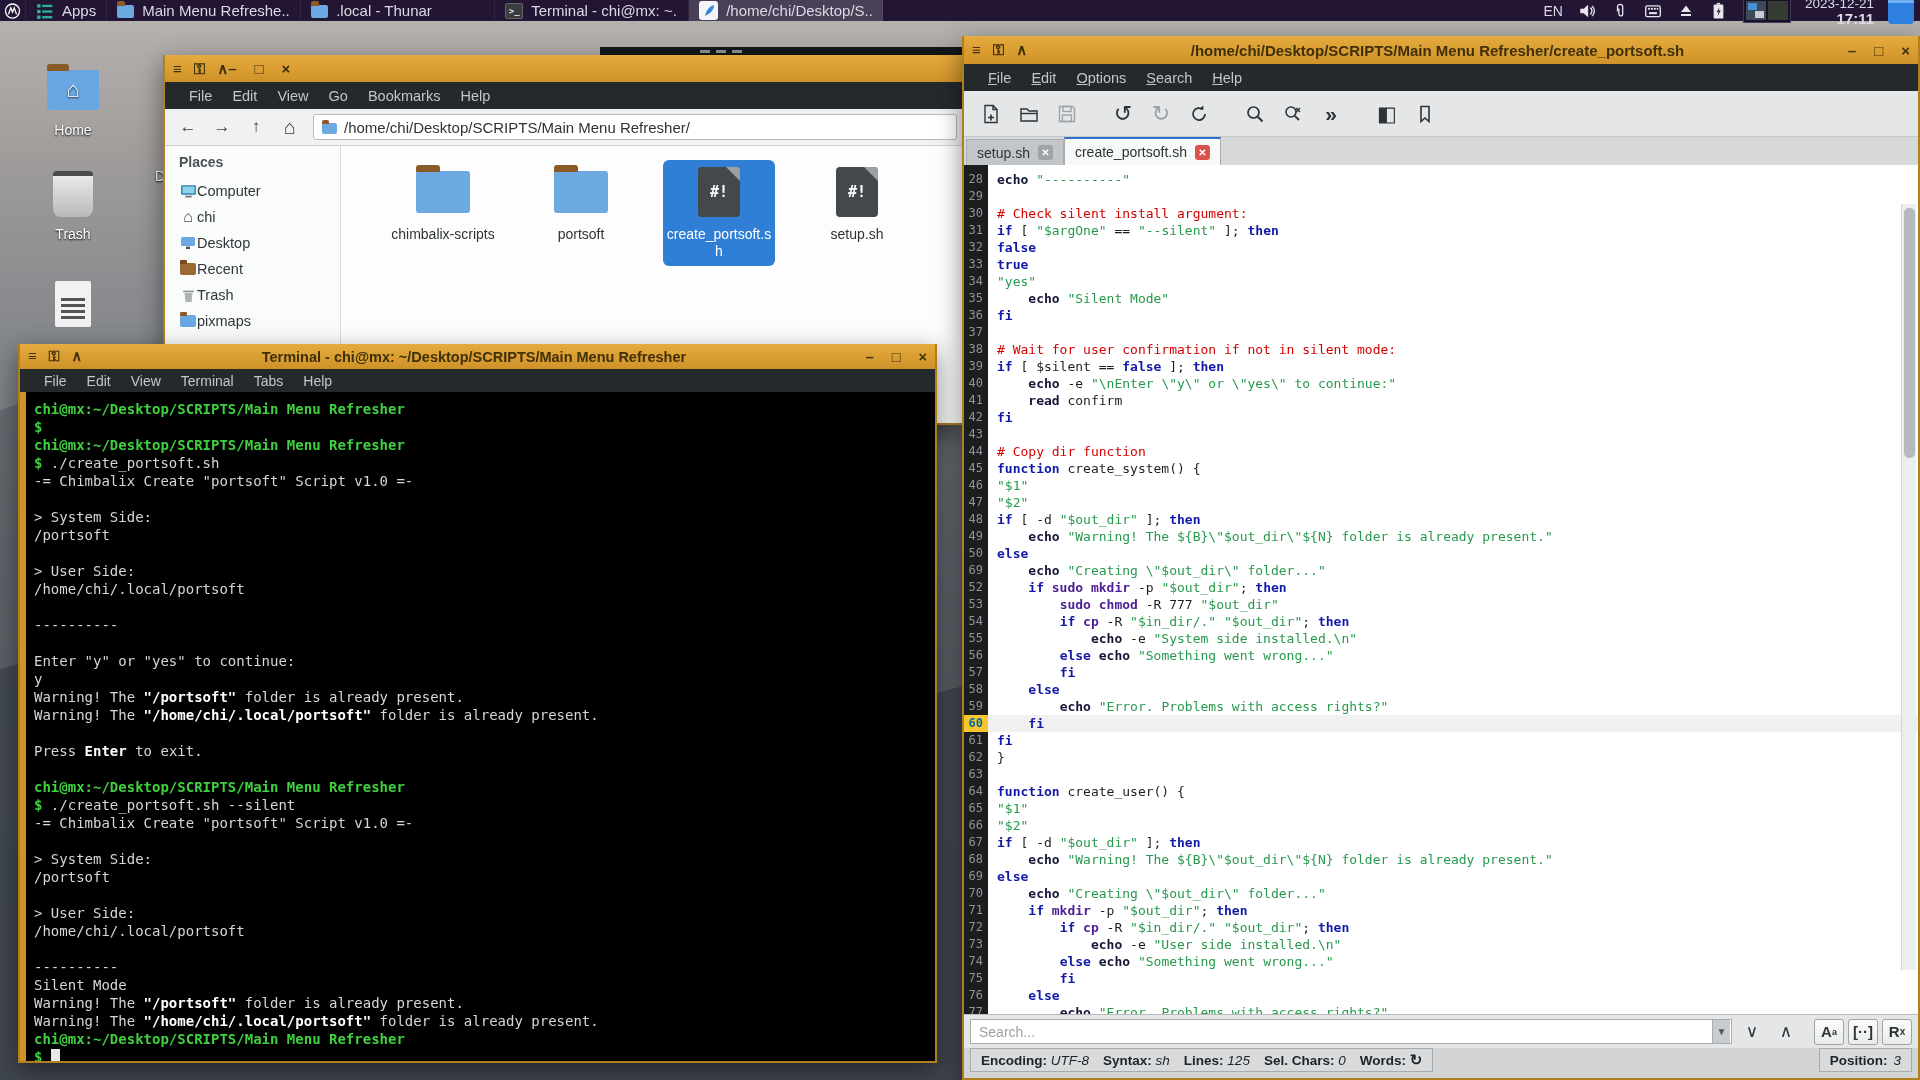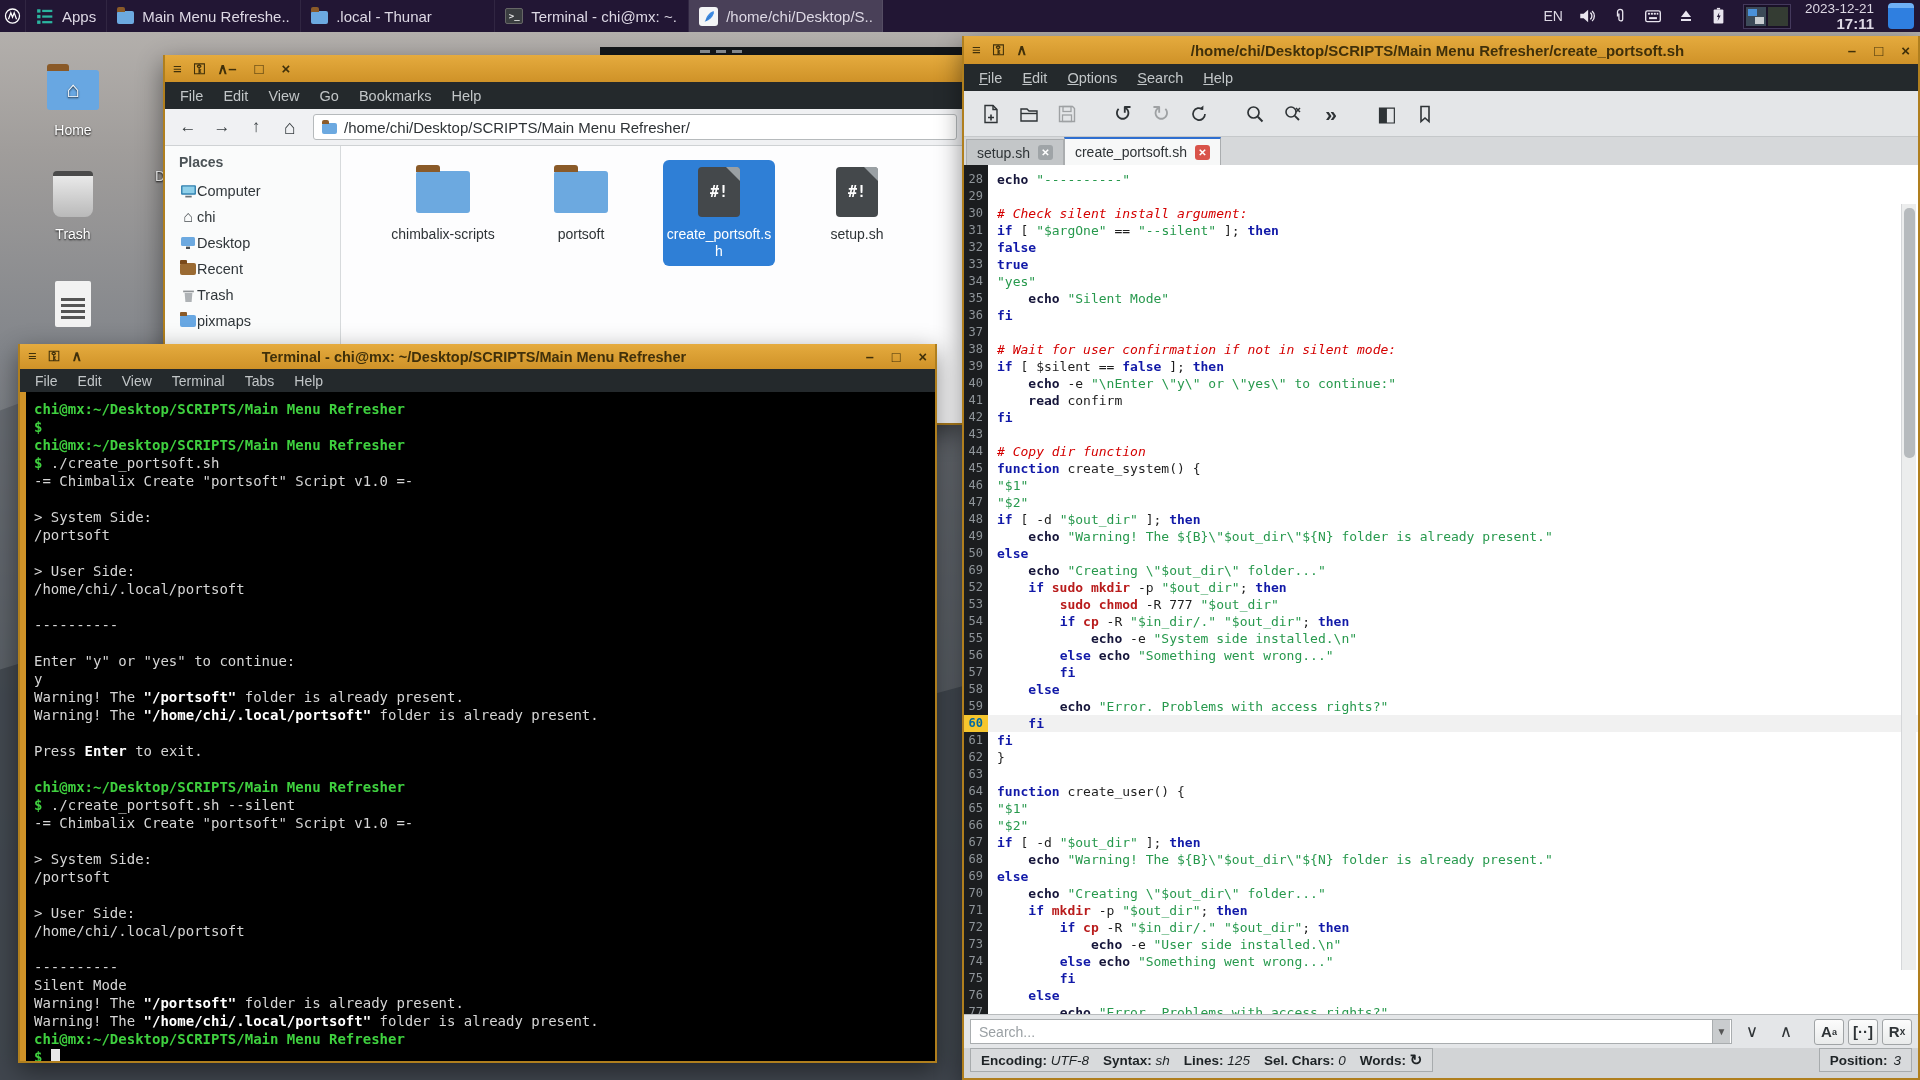--- a/index.html
+++ b/index.html
@@ -8,21 +8,21 @@
 
   
   #wallpaper { position:absolute; inset:0; z-index:0;
     background:linear-gradient(180deg,#b8b4b0 0%,#a09d9b 14%,#83868b 32%,#656b72 52%,#4a5158 72%,#363d44 100%); }
   #wallpaper .ridge1 { position:absolute; inset:0; background:#5a6066; opacity:.65;
     clip-path:polygon(0 38%,18% 26%,38% 42%,60% 30%,80% 44%,100% 34%,100% 100%,0 100%); }
   #wallpaper .ridge2 { position:absolute; inset:0; background:#3d444b; opacity:.8;
     clip-path:polygon(0 62%,22% 50%,45% 66%,70% 54%,100% 68%,100% 100%,0 100%); }
 
   
-  #panel { position:absolute; left:0; top:0; width:1920px; height:32px; background:#221634; z-index:10;
+  #panel { position:absolute; left:0; top:0; width:1920px; height:21px; background:#221634; z-index:10;
     display:flex; align-items:stretch; color:#ddd8e4; font-size:15px; }
   .p-item { display:flex; align-items:center; gap:8px; padding:0 10px; border-right:1px solid rgba(255,255,255,.07); cursor:default; }
   #mx-logo { width:26px; display:flex; align-items:center; justify-content:center; padding:0 4px; }
   .task-btn { width:194px; overflow:hidden; white-space:nowrap; }
   .task-btn.active { background:rgba(255,255,255,.18); }
   .task-label { overflow:hidden; text-overflow:clip; white-space:nowrap; }
   .mini-folder { position:relative; width:17px; height:13px; background:#6ca9e0; border-radius:2px; flex-shrink:0; margin-top:2px; }
   .mini-folder::before { content:""; position:absolute; left:0; top:-4px; width:8px; height:5px; background:#8a5a28; border-radius:2px 2px 0 0; }
   .mini-term { width:18px; height:16px; background:#3a3d40; border:1px solid #666; border-radius:2px; color:#e8e8e8;
     font-family:"DejaVu Sans Mono",monospace; font-size:9px; font-weight:bold; display:flex; align-items:center; justify-content:center; flex-shrink:0;}
@@ -49,21 +49,21 @@
   .d-doc i { display:block; height:3px; background:#555; margin:3px 6px 0 6px; }
 
   
   .window { position:absolute; border:2px solid #b07f1e; border-top:none; background:#e9eaeb; box-shadow:0 8px 24px rgba(0,0,0,.45); }
   .titlebar { height:27px; background:linear-gradient(180deg,#e5ab3e,#cf9228); display:flex; align-items:center; padding:0 8px;
     color:#40300a; font-weight:bold; font-size:15px; }
   .tb-icons { display:flex; gap:12px; font-weight:bold; }
   .tb-title { flex:1; text-align:center; overflow:hidden; white-space:nowrap; }
   .tb-btns { display:flex; gap:18px; font-weight:bold; }
   .tb-btns span { cursor:default; }
-  .menubar { background:#24292c; display:flex; align-items:center; gap:2px; padding:0 6px; color:#c2c6c8; font-size:14.5px; }
+  .menubar { background:#24292c; display:flex; align-items:center; gap:2px; padding:0 15px; color:#c2c6c8; font-size:14.5px; }
   .menubar span { padding:3px 9px; }
   .underline-first span::first-letter { text-decoration:underline; }
 
   
   #sliver { position:absolute; left:600px; top:47px; width:367px; height:9px; background:#15181b; z-index:2; }
   #sliver i { position:absolute; top:3px; width:10px; height:3px; background:#8d9398; }
 
   
   #thunar { left:163px; top:55px; width:804px; height:370px; z-index:3; }
   #thunar .menubar { height:27px; }
@@ -120,24 +120,24 @@
     display:flex; align-items:center; justify-content:center; }
   .ed-tab.active { background:#f7f8f8; border-top:2px solid #2f6fd0; height:28px; }
   .ed-tab.active .x { background:#d9534a; }
   #ed-code { flex:1; background:#fff; overflow:hidden; position:relative; padding-top:6px; }
   #ed-code::before { content:""; position:absolute; left:0; top:0; width:24px; height:100%; background:#1b1d1f; }
   .crow { position:relative; display:flex; height:17px; line-height:17px; font-family:"DejaVu Sans Mono",monospace; font-size:13px; color:#1e1e1e; }
   .crow .ln { width:24px; flex-shrink:0; background:#1b1d1f; color:#8f959a; text-align:right; padding-right:5px; font-size:12px; }
   .crow .ctext { flex:1; white-space:pre; padding-left:9px; }
   .crow.cur .ln { background:#f6c62d; color:#0369a1; font-weight:bold; }
   .crow.cur .ctext { background:#f1f1f1; }
-  .tok-com { color:#d40000; font-style:italic; }
+  .tok-com { color:#d40000; }
   .tok-kw { color:#1119a8; }
   .tok-cmd { color:#15153a; }
-  .tok-ext { color:#b91c1c; font-weight:bold; }
+  .tok-ext { color:#4c1d95; font-weight:bold; }
   .tok-str { color:#27994d; }
   #ed-vscroll { position:absolute; right:2px; top:168px; width:15px; bottom:108px; background:#eceded; border-left:1px solid #d5d7d9; }
   #ed-vscroll .thumb { position:absolute; left:2px; top:4px; width:11px; height:250px; background:#b6babd; border-radius:5px; }
   #ed-search { height:34px; background:#e4e6e8; border-top:1px solid #b8bbbd; display:flex; align-items:center; padding:0 6px; gap:6px; }
   #search-input { flex:1; height:25px; background:#fff; border:1px solid #a9adaf; display:flex; align-items:center; padding:0 8px;
     color:#9aa0a4; font-size:14px; position:relative; }
   #search-dd { width:18px; height:23px; background:#c9ccce; border-left:1px solid #a9adaf; margin-left:auto; margin-right:-7px;
     display:flex; align-items:center; justify-content:center; color:#555; font-size:10px; }
   .chev-btn { width:28px; height:26px; display:flex; align-items:center; justify-content:center; font-size:17px; color:#2e3336; }
   .sq-btn { width:30px; height:26px; border:1px solid #a0a4a6; border-radius:3px; background:linear-gradient(#fcfcfc,#e9ebeb);

